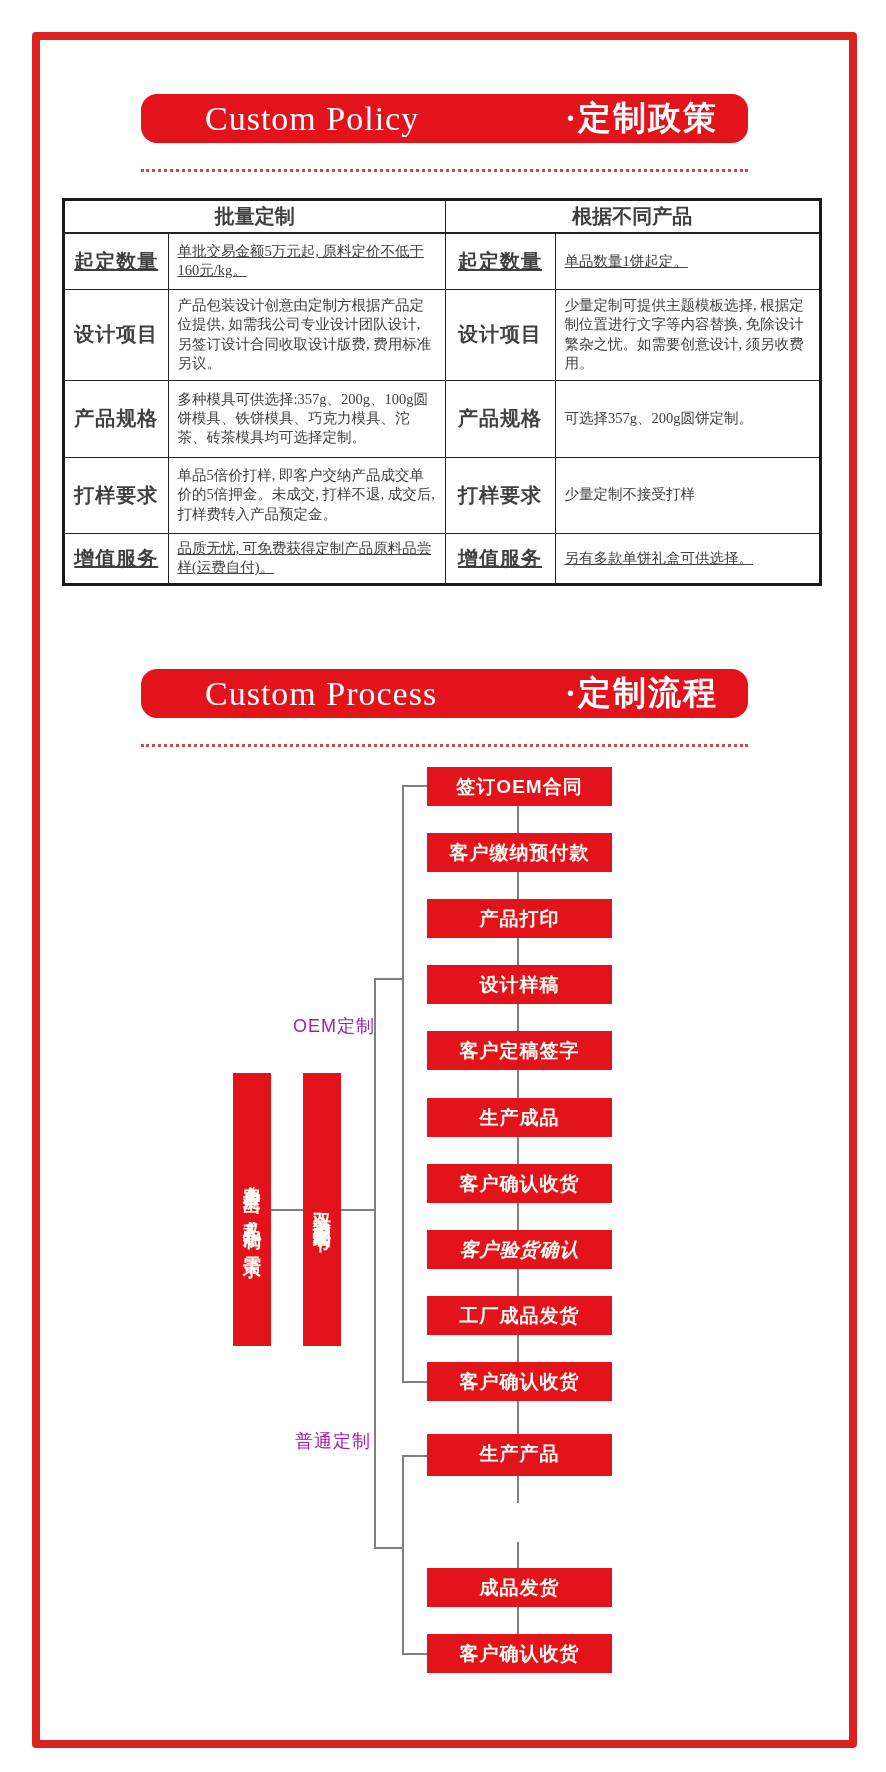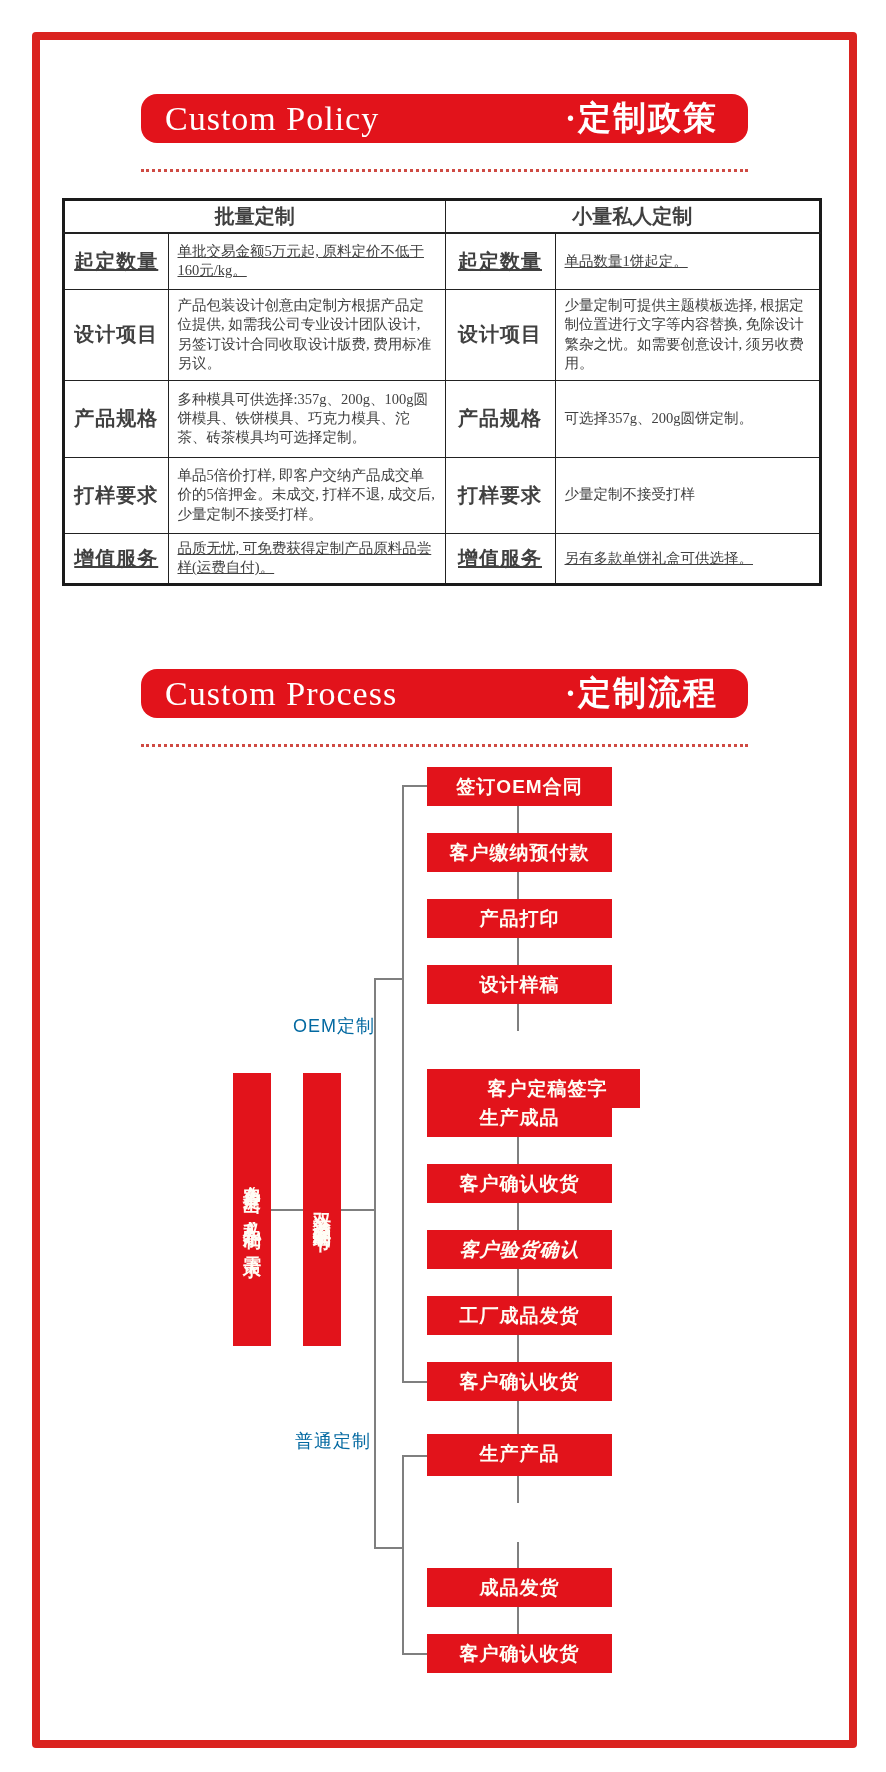--- a/index.html
+++ b/index.html
@@ -11,21 +11,21 @@
   .frame{
     position:absolute;left:32px;top:32px;width:809px;height:1700px;
     border:8px solid #da231f;border-radius:4px;
   }
   
   .banner{
     position:absolute;left:141px;width:607px;height:49px;background:#e2131b;
     border-radius:16px;display:flex;align-items:center;justify-content:space-between;
     padding:0 30px 0 24px;box-sizing:border-box;color:#ffffff;
   }
-  .banner .en{font-family:"Liberation Serif",serif;font-size:34px;letter-spacing:1px;}
+  .banner .en{font-family:"Liberation Serif",serif;font-size:34px;letter-spacing:1px;margin-left:40px;}
   .banner .zh{font-family:"Liberation Serif",serif;font-size:33px;font-weight:bold;letter-spacing:2px;}
   .dotted{
     position:absolute;left:141px;width:607px;height:0;
     border-top:3px dotted #cf4a43;
   }
   
   table.cmp{
     position:absolute;left:63px;top:199px;width:756px;
     border-collapse:collapse;table-layout:fixed;
     font-family:"Liberation Serif",serif;color:#404040;
@@ -50,21 +50,21 @@
     writing-mode:vertical-rl;text-orientation:upright;
     color:#fffdf5;font-size:18px;font-weight:bold;letter-spacing:3px;line-height:1;
   }
   .flow-box{
     position:absolute;left:427px;width:185px;height:39px;background:#e2131b;
     color:#fffdf5;font-size:19px;font-weight:bold;letter-spacing:1px;
     display:flex;align-items:center;justify-content:center;z-index:2;
     font-family:"Liberation Sans",sans-serif;
   }
   .branch-label{
-    position:absolute;font-size:18px;color:#0369a1;letter-spacing:1px;
+    position:absolute;font-size:18px;color:#a21caf;letter-spacing:1px;
     font-family:"Liberation Sans",sans-serif;
   }
 </style>
 </head>
 <body>
 
 <div id="canvas">
 
   <div class="frame"></div>
 
@@ -77,21 +77,21 @@
   <table class="cmp">
     <colgroup>
       <col style="width:104px">
         <col style="width:277px">
       <col style="width:110px">
         <col style="width:265px">
     </colgroup>
     <tbody>
       <tr class="hdr">
         <td colspan="2">批量定制</td>
-        <td colspan="2">小量私人定制</td>
+        <td colspan="2">根据不同产品</td>
       </tr>
 
     <tr class="r1">
           <td class="lbl">起定数量</td>
           <td class="txt">单批交易金额5万元起, 原料定价不低于160元/kg。</td>
           <td class="lbl">起定数量</td>
           <td class="txt">单品数量1饼起定。</td>
         </tr>
         <tr class="r2">
           <td class="lbl">设计项目</td>
@@ -100,21 +100,21 @@
           <td class="txt">少量定制可提供主题模板选择, 根据定制位置进行文字等内容替换, 免除设计繁杂之忧。如需要创意设计, 须另收费用。</td>
         </tr>
         <tr class="r3">
           <td class="lbl">产品规格</td>
           <td class="txt">多种模具可供选择:357g、200g、100g圆饼模具、铁饼模具、巧克力模具、沱茶、砖茶模具均可选择定制。</td>
           <td class="lbl">产品规格</td>
           <td class="txt">可选择357g、200g圆饼定制。</td>
         </tr>
         <tr class="r4">
           <td class="lbl">打样要求</td>
-          <td class="txt">单品5倍价打样, 即客户交纳产品成交单价的5倍押金。未成交, 打样不退, 成交后, 少量定制不接受打样。</td>
+          <td class="txt">单品5倍价打样, 即客户交纳产品成交单价的5倍押金。未成交, 打样不退, 成交后, 打样费转入产品预定金。</td>
           <td class="lbl">打样要求</td>
           <td class="txt">少量定制不接受打样</td>
         </tr>
         <tr class="r6">
           <td class="lbl">增值服务</td>
           <td class="txt">品质无忧, 可免费获得定制产品原料品尝样(运费自付)。</td>
           <td class="lbl">增值服务</td>
           <td class="txt">另有多款单饼礼盒可供选择。</td>
         </tr>
       </tbody>
@@ -149,21 +149,21 @@
 
   <div id="flow-steps">
       <div class="flow-box" style="top: 767px;">签订OEM合同</div>
       <div class="fline" style="left: 517px; top: 806px; width: 2px; height: 27px;"></div>
       <div class="flow-box" style="top: 833px;">客户缴纳预付款</div>
       <div class="fline" style="left: 517px; top: 872px; width: 2px; height: 27px;"></div>
       <div class="flow-box" style="top: 899px;">产品打印</div>
       <div class="fline" style="left: 517px; top: 938px; width: 2px; height: 27px;"></div>
       <div class="flow-box" style="top: 965px;">设计样稿</div>
       <div class="fline" style="left: 517px; top: 1004px; width: 2px; height: 27px;"></div>
-      <div class="flow-box" style="top: 1069px; padding-left: 28px;">客户定稿签字</div>
+      <div class="flow-box" style="top: 1031px;">客户定稿签字</div>
       <div class="fline" style="left: 517px; top: 1070px; width: 2px; height: 28px;"></div>
       <div class="flow-box" style="top: 1098px;">生产成品</div>
       <div class="fline" style="left: 517px; top: 1137px; width: 2px; height: 27px;"></div>
       <div class="flow-box" style="top: 1164px;">客户确认收货</div>
       <div class="fline" style="left: 517px; top: 1203px; width: 2px; height: 27px;"></div>
       <div class="flow-box" style="top: 1230px; font-style: italic;">客户验货确认</div>
       <div class="fline" style="left: 517px; top: 1269px; width: 2px; height: 27px;"></div>
       <div class="flow-box" style="top: 1296px;">工厂成品发货</div>
       <div class="fline" style="left: 517px; top: 1335px; width: 2px; height: 27px;"></div>
       <div class="flow-box" style="top: 1362px;">客户确认收货</div>

